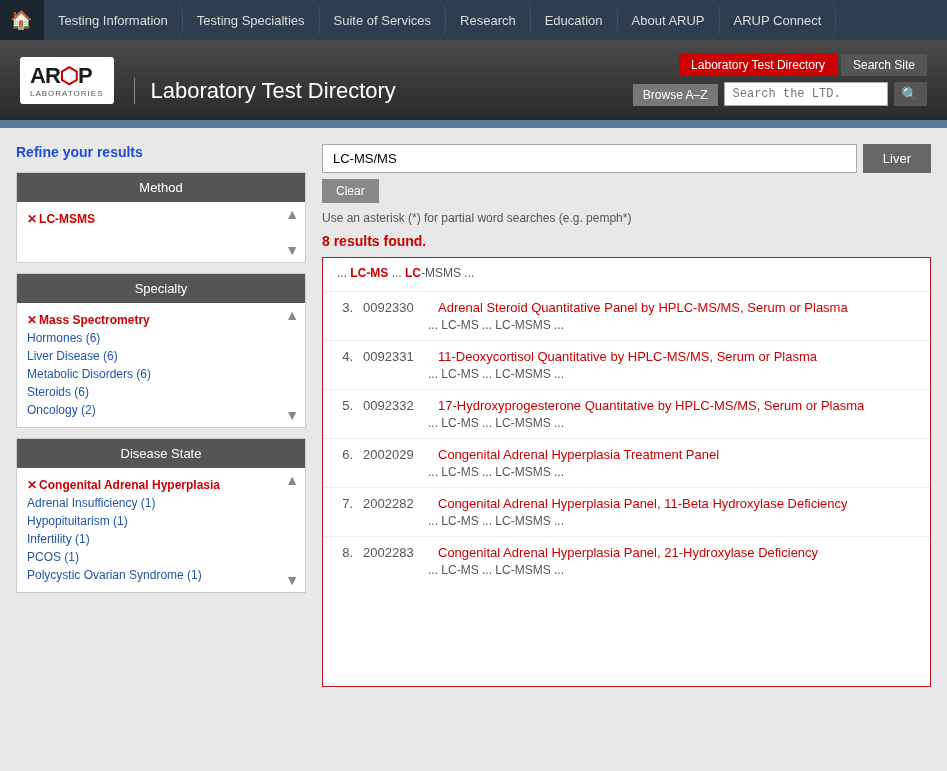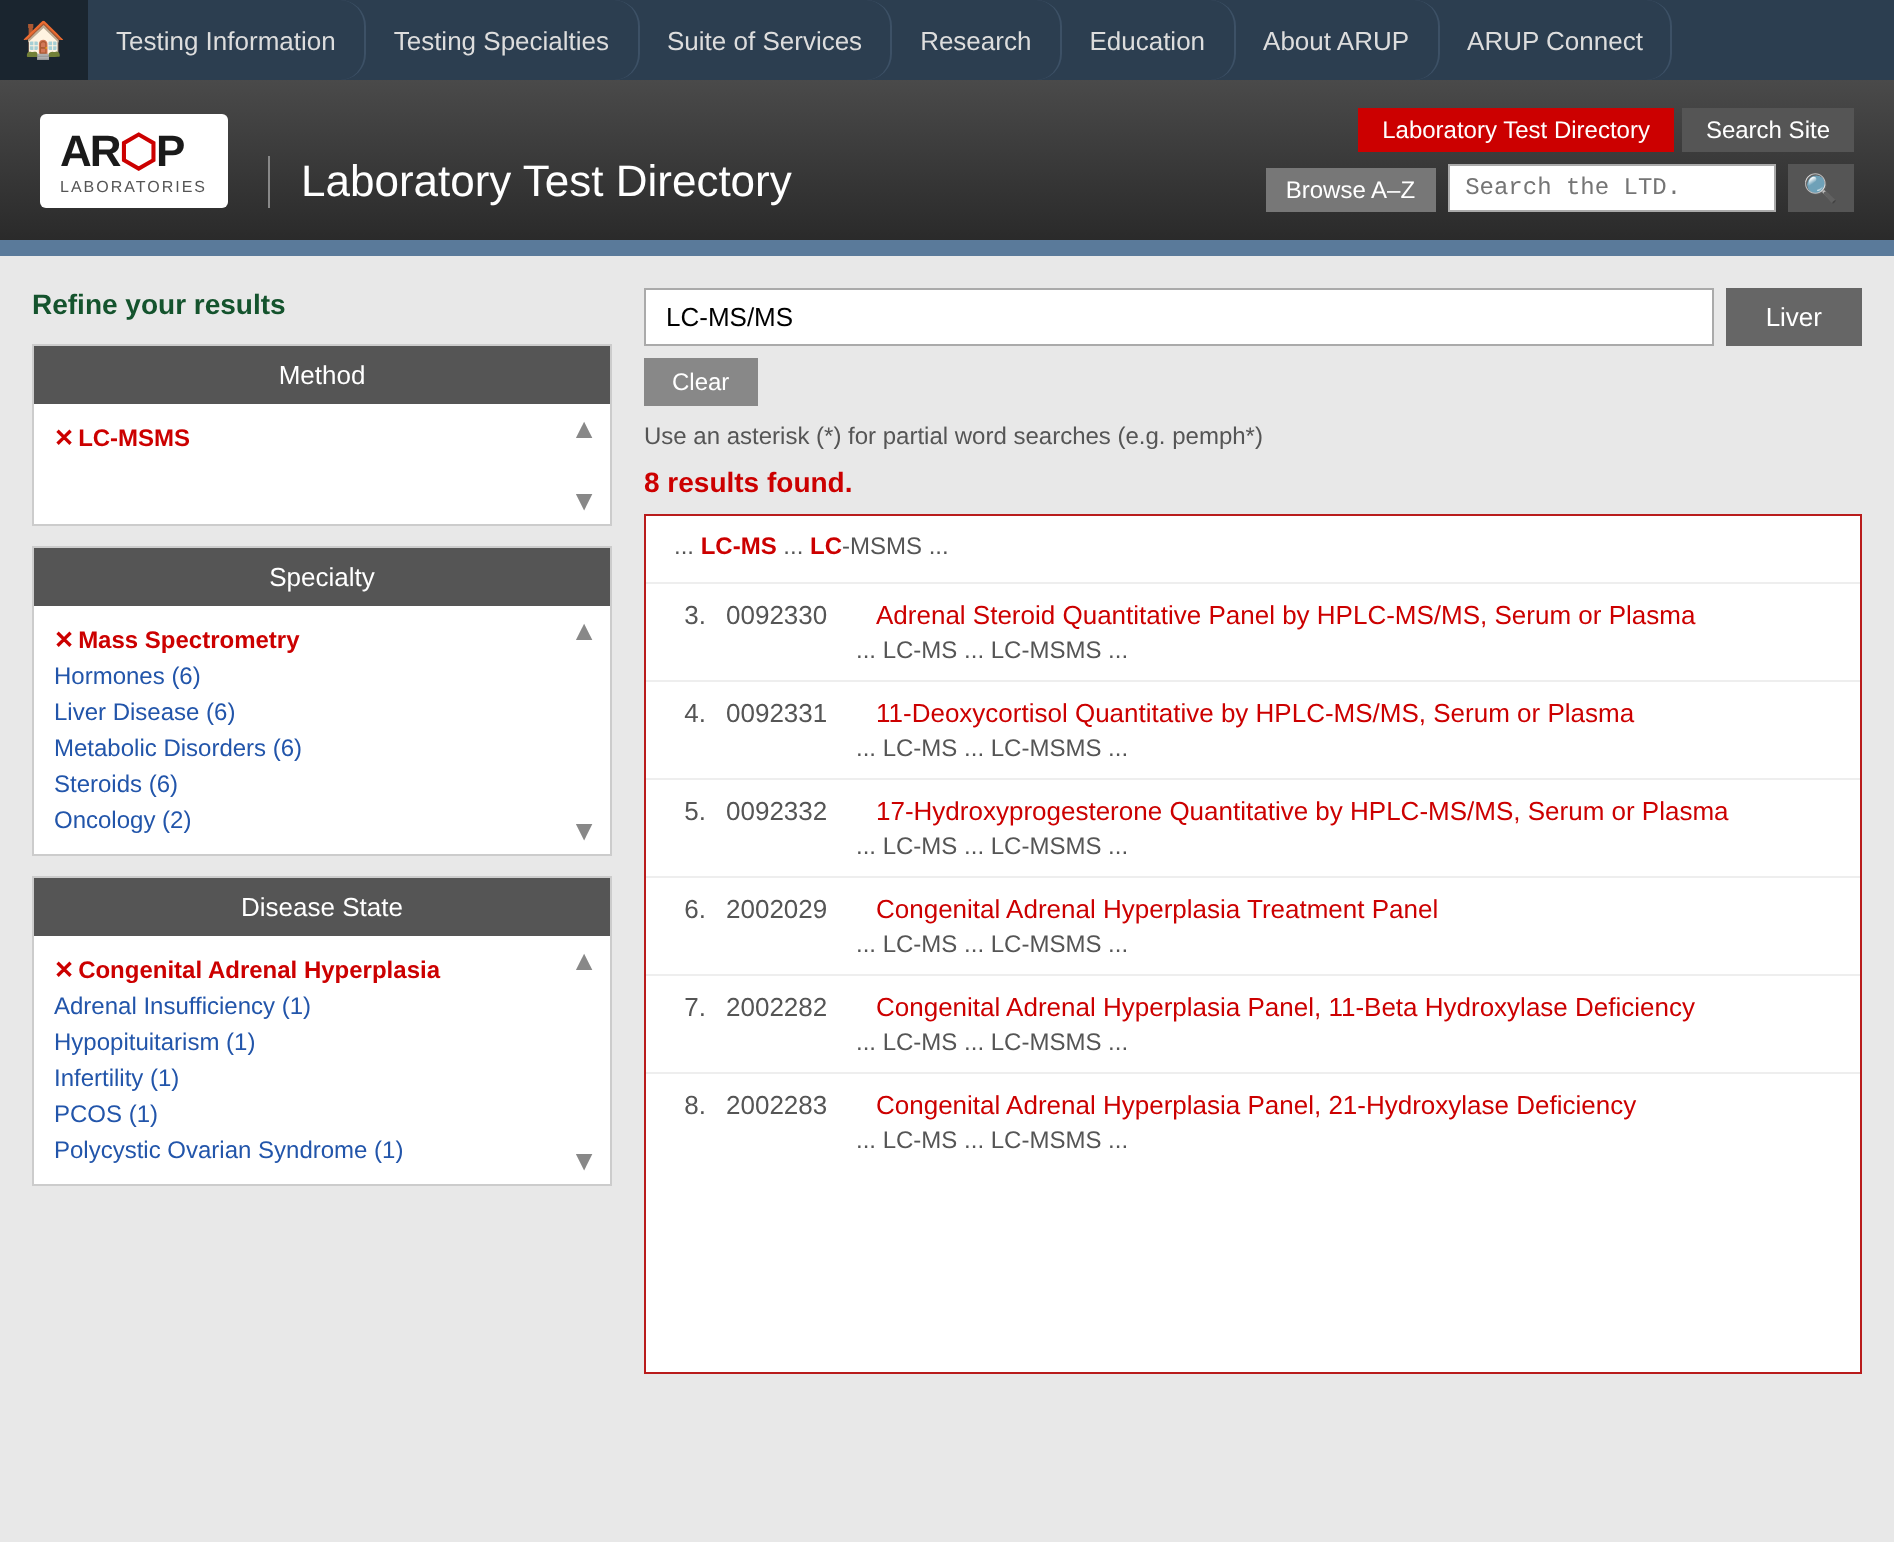--- a/index.html
+++ b/index.html
@@ -144,21 +144,21 @@
       display: flex;
       gap: 16px;
     }
 
     
     .sidebar {
       width: 290px;
       flex-shrink: 0;
     }
     .refine-title {
-      color: #14532d;
+      color: #1d4ed8;
       font-size: 14px;
       margin-bottom: 12px;
       font-weight: bold;
     }
     .filter-section {
       margin-bottom: 10px;
       border: 1px solid #ccc;
       background: white;
     }
     .filter-header {

